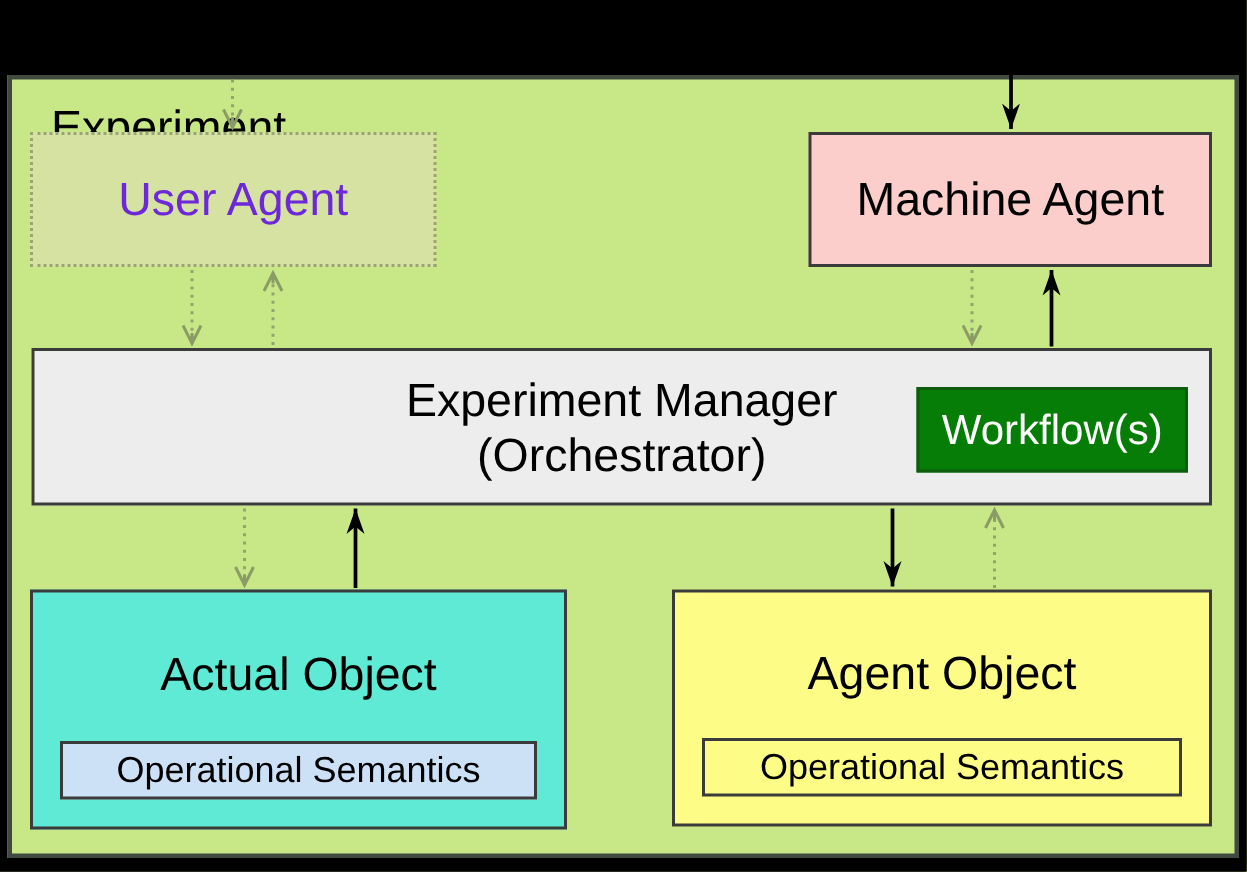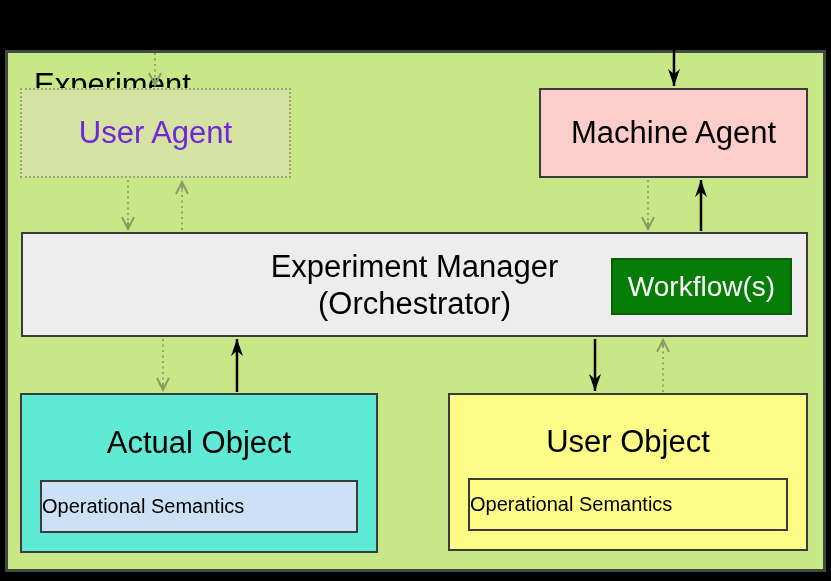--- a/index.html
+++ b/index.html
@@ -19,22 +19,22 @@
         border:2px solid #3b3b3b;flex-direction:column;line-height:37px;}
   .workflow{position:absolute;right:14px;top:24px;width:181px;height:57px;
         background:#067d06;border:2px solid #0d5c0d;color:#fff;font-size:28px;
         display:flex;align-items:center;justify-content:center;}
   .obj{position:absolute;display:flex;flex-direction:column;
         padding:10px 18px 18px 18px;border:2px solid #3b3b3b;}
   .actual{left:12px;top:340px;width:358px;height:160px;background:#5eead4;}
   .twin{left:440px;top:340px;width:360px;height:158px;background:#fdfc87;}
   .obj-title{flex:1;display:flex;align-items:center;justify-content:center;
         font-size:31px;color:#000;}
-  .inner-box{height:53px;border:2px solid #3b3b3b;display:flex;align-items:center;
-        justify-content:flex-start;font-size:20px;color:#000;}
+  .inner-box{height:39px;border:2px solid #3b3b3b;display:flex;align-items:center;
+        justify-content:center;font-size:24px;color:#000;}
   .actual .inner-box{background:#cce1f6;}
   .twin .inner-box{background:#fdfc87;}
   svg.arrows{position:absolute;left:0;top:0;pointer-events:none;}
   .ln-solid{stroke:#000;stroke-width:2.5;}
   .ln-faded{stroke:#94a471;stroke-width:2;stroke-dasharray:2 3.5;}
 </style>
 </head>
 <body>
 
 <div class="canvas">
@@ -59,21 +59,21 @@
     </div>
 
     <div class="obj actual">
       <div class="obj-title">Actual Object</div>
       <div class="inner-box">
         <span>Operational Semantics</span>
       </div>
     </div>
 
     <div class="obj twin">
-      <div class="obj-title">User Object</div>
+      <div class="obj-title">Agent Object</div>
       <div class="inner-box">
         <span>Operational Semantics</span>
       </div>
     </div>
   </div>
 
   <svg class="arrows" width="831" height="581" viewBox="0 0 831 581">
     <defs>
       <marker id="mB" markerUnits="userSpaceOnUse" markerWidth="18" markerHeight="14" refX="17" refY="7" orient="auto">
         <path d="M0,1 L17,7 L0,13 L5,7 Z" fill="#000"></path>

